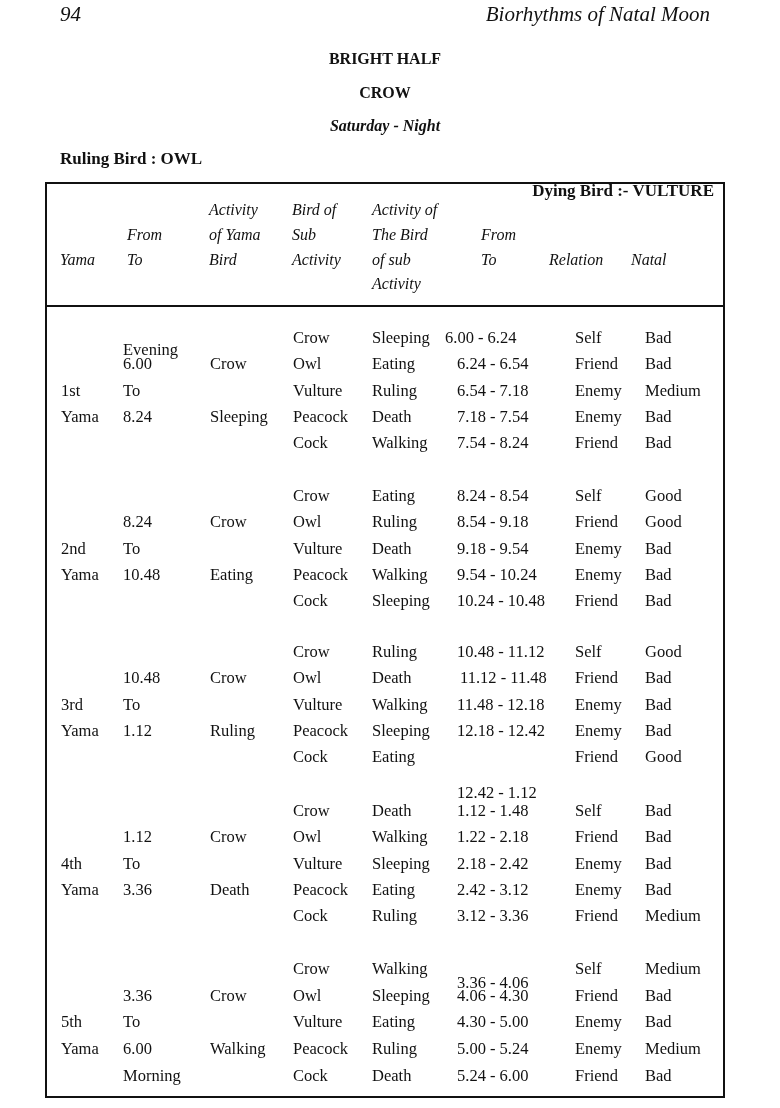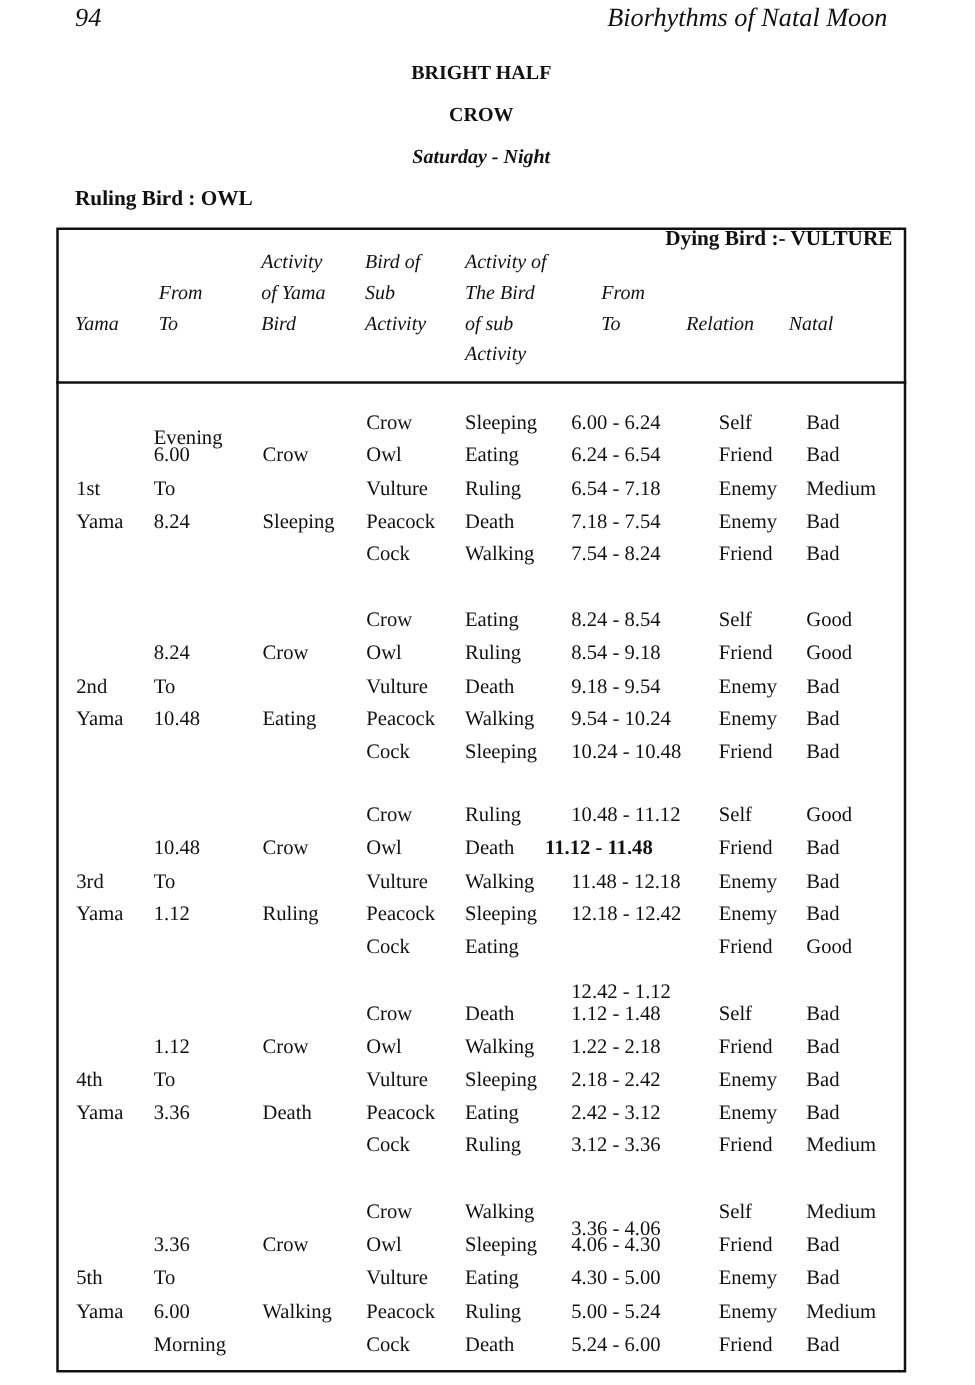--- a/index.html
+++ b/index.html
@@ -51,21 +51,21 @@
     <div class="hd" style="left: 372px; top: 223px;">The Bird</div>
     <div class="hd" style="left: 372px; top: 248px;">of sub</div>
     <div class="hd" style="left: 372px; top: 272px;">Activity</div>
     <div class="hd" style="left: 481px; top: 223px;">From</div>
     <div class="hd" style="left: 481px; top: 248px;">To</div>
     <div class="hd" style="left: 549px; top: 248px;">Relation</div>
     <div class="hd" style="left: 631px; top: 248px;">Natal</div>
     <div class="cell" style="left: 123px; top: 328px; margin-top: 12px;">Evening</div>
     <div class="cell" style="left: 293px; top: 328px;">Crow</div>
     <div class="cell" style="left: 372px; top: 328px;">Sleeping</div>
-    <div class="cell" style="left: 457px; top: 328px;">6.00 - 6.24</div>
+    <div class="cell" style="left: 445px; top: 328px;">6.00 - 6.24</div>
     <div class="cell" style="left: 575px; top: 328px;">Self</div>
     <div class="cell" style="left: 645px; top: 328px;">Bad</div>
     <div class="cell" style="left: 123px; top: 354.3px;">6.00</div>
     <div class="cell" style="left: 210px; top: 354.3px;">Crow</div>
     <div class="cell" style="left: 293px; top: 354.3px;">Owl</div>
     <div class="cell" style="left: 372px; top: 354.3px;">Eating</div>
     <div class="cell" style="left: 457px; top: 354.3px;">6.24 - 6.54</div>
     <div class="cell" style="left: 575px; top: 354.3px;">Friend</div>
     <div class="cell" style="left: 645px; top: 354.3px;">Bad</div>
     <div class="cell" style="left: 61px; top: 380.6px;">1st</div>
@@ -122,21 +122,21 @@
     <div class="cell" style="left: 645px; top: 591.2px;">Bad</div>
     <div class="cell" style="left: 293px; top: 642px;">Crow</div>
     <div class="cell" style="left: 372px; top: 642px;">Ruling</div>
     <div class="cell" style="left: 457px; top: 642px;">10.48 - 11.12</div>
     <div class="cell" style="left: 575px; top: 642px;">Self</div>
     <div class="cell" style="left: 645px; top: 642px;">Good</div>
     <div class="cell" style="left: 123px; top: 668.3px;">10.48</div>
     <div class="cell" style="left: 210px; top: 668.3px;">Crow</div>
     <div class="cell" style="left: 293px; top: 668.3px;">Owl</div>
     <div class="cell" style="left: 372px; top: 668.3px;">Death</div>
-    <div class="cell" style="left: 436px; top: 668.3px; font-weight: bold;">11.12 - 11.48</div>
+    <div class="cell" style="left: 460px; top: 668.3px;">11.12 - 11.48</div>
     <div class="cell" style="left: 575px; top: 668.3px;">Friend</div>
     <div class="cell" style="left: 645px; top: 668.3px;">Bad</div>
     <div class="cell" style="left: 61px; top: 694.6px;">3rd</div>
     <div class="cell" style="left: 123px; top: 694.6px;">To</div>
     <div class="cell" style="left: 293px; top: 694.6px;">Vulture</div>
     <div class="cell" style="left: 372px; top: 694.6px;">Walking</div>
     <div class="cell" style="left: 457px; top: 694.6px;">11.48 - 12.18</div>
     <div class="cell" style="left: 575px; top: 694.6px;">Enemy</div>
     <div class="cell" style="left: 645px; top: 694.6px;">Bad</div>
     <div class="cell" style="left: 61px; top: 720.9px;">Yama</div>

